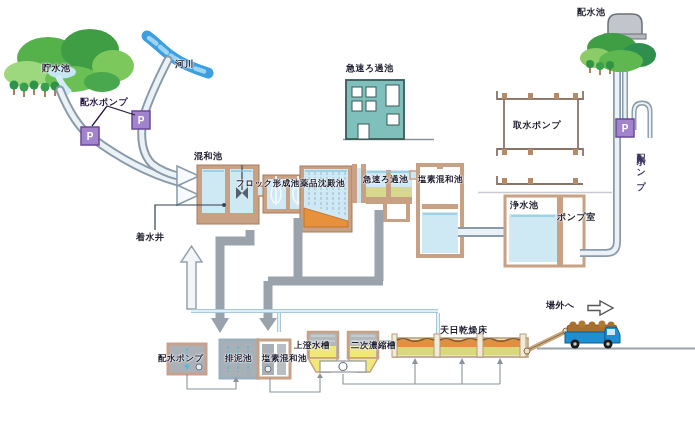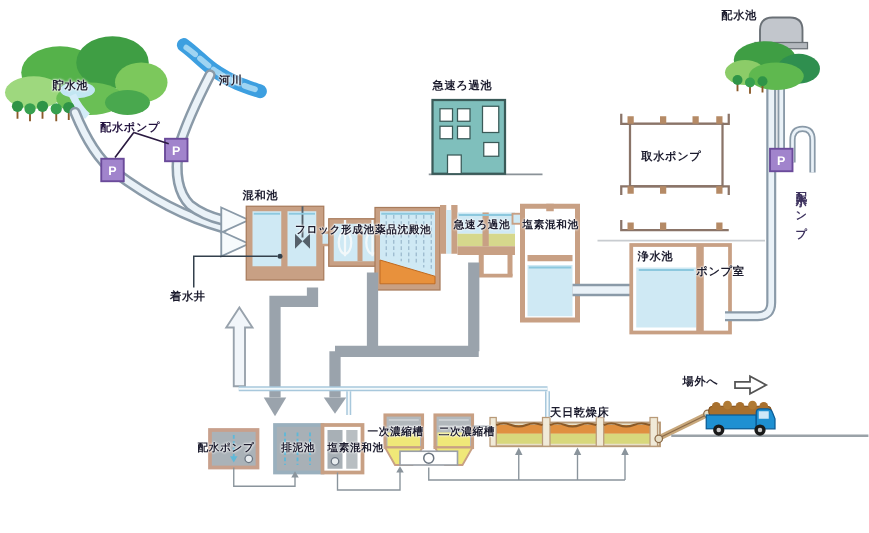--- a/index.html
+++ b/index.html
@@ -363,18 +363,18 @@
 <div class="lbl" style="left:346px;top:62px">急速ろ過池</div>
 <div class="lbl" style="left:513px;top:119px">取水ポンプ</div>
 <div class="lbl" style="left:510px;top:199px">浄水池</div>
 <div class="lbl" style="left:557px;top:211px">ポンプ室</div>
 <div class="lbl" style="left:577px;top:6px">配水池</div>
 <div class="lbl vert" style="left:634px;top:146px">配水ポンプ</div>
 <div class="lbl" style="left:136px;top:231px">着水井</div>
 <div class="lbl small" style="left:158px;top:329px">配水ポンプ</div>
 <div class="lbl small" style="left:225px;top:329px">排泥池</div>
 <div class="lbl small" style="left:262px;top:329px">塩素混和池</div>
-<div class="lbl small" style="left:294px;top:316px">一次濃縮槽</div>
+<div class="lbl small" style="left:294px;top:316px">上澄水槽</div>
 <div class="lbl small" style="left:351px;top:316px">二次濃縮槽</div>
 <div class="lbl" style="left:440px;top:324px">天日乾燥床</div>
 <div class="lbl" style="left:546px;top:299px">場外へ</div>
 
 </div>
 
 </body></html>

